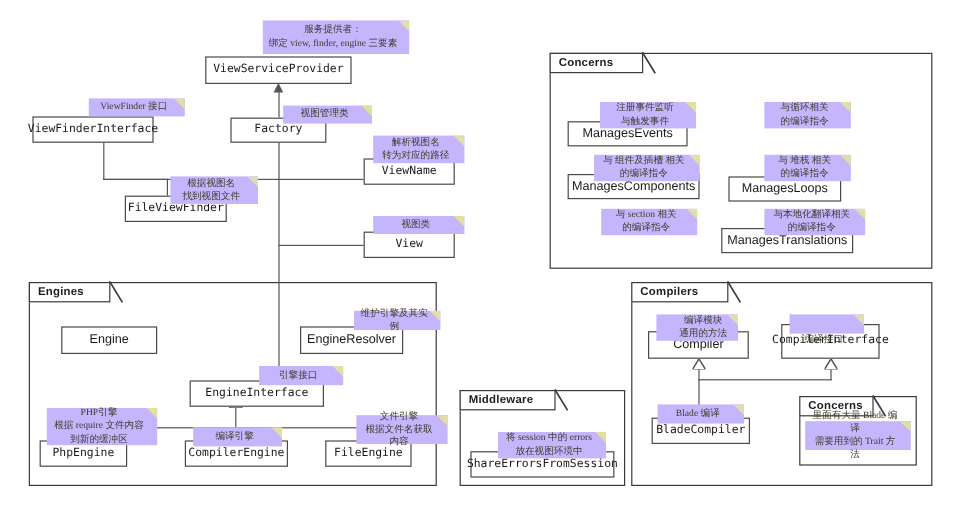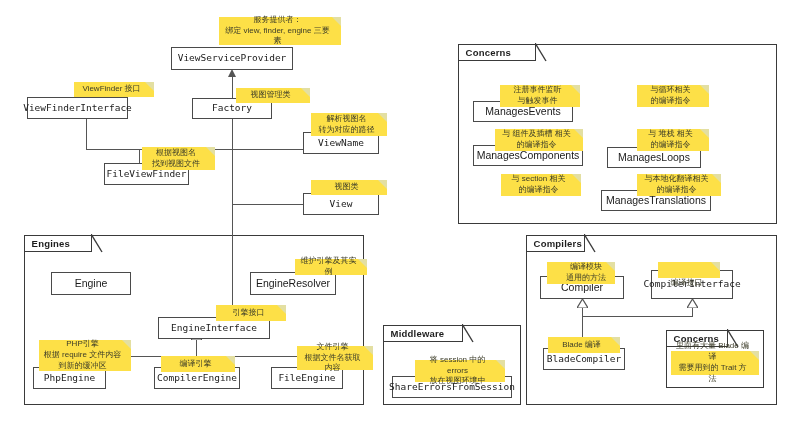--- a/index.html
+++ b/index.html
@@ -65,31 +65,32 @@
     color: #1a1a1a;
     line-height: 1.15;
     padding: 0 3px;
     z-index: 4;
   }
   .clsbox.mono { font-family: "DejaVu Sans Mono", "Liberation Mono", monospace; font-size: 9.5px; }
 
   
   .note {
     position: absolute;
-    background: #fde047;
+    background: #c4b5fd;
     box-sizing: border-box;
     font-size: 8px;
     color: #3c3c28;
     line-height: 1.35;
     text-align: center;
     display: flex;
     align-items: center;
     justify-content: center;
     padding: 2px 9px 2px 4px;
     z-index: 9;
+    font-family: Liberation Serif, serif;
   }
   .note .fold {
     position: absolute;
     right: 0;
     top: 0;
     width: 9px;
     height: 9px;
     background: #e3dfa2;
     clip-path: polygon(0 0, 100% 100%, 100% 0);
   }
@@ -300,21 +301,21 @@
     </div>
   </div>
   <div class="note" style="left:415px; top:360px; width:90px; height:22px;">
     <span style="white-space:pre-line;">将 session 中的 errors
 放在视图环境中</span>
     <span class="fold"></span>
   </div>
   <div class="clsbox mono" style="left:392px; top:376px; width:120px; height:22px;">ShareErrorsFromSession</div>
 
   <div class="package" style="left:526px; top:235px; width:251px; height:170px;">
-    <div class="pkg-tab" style="width:59px;">
+    <div class="pkg-tab" style="width:81px;">
       <span>Compilers</span>
       <span class="corner">
         <svg width="12" height="19" viewBox="0 0 12 19">
             <path d="M0,0 L11,18" stroke="#3a3a3a" stroke-width="1.4" fill="none"></path>
           </svg>
       </span>
     </div>
   </div>
 
   <div class="ln lnv" style="left:582px; top:307px; height:10px;"></div>

